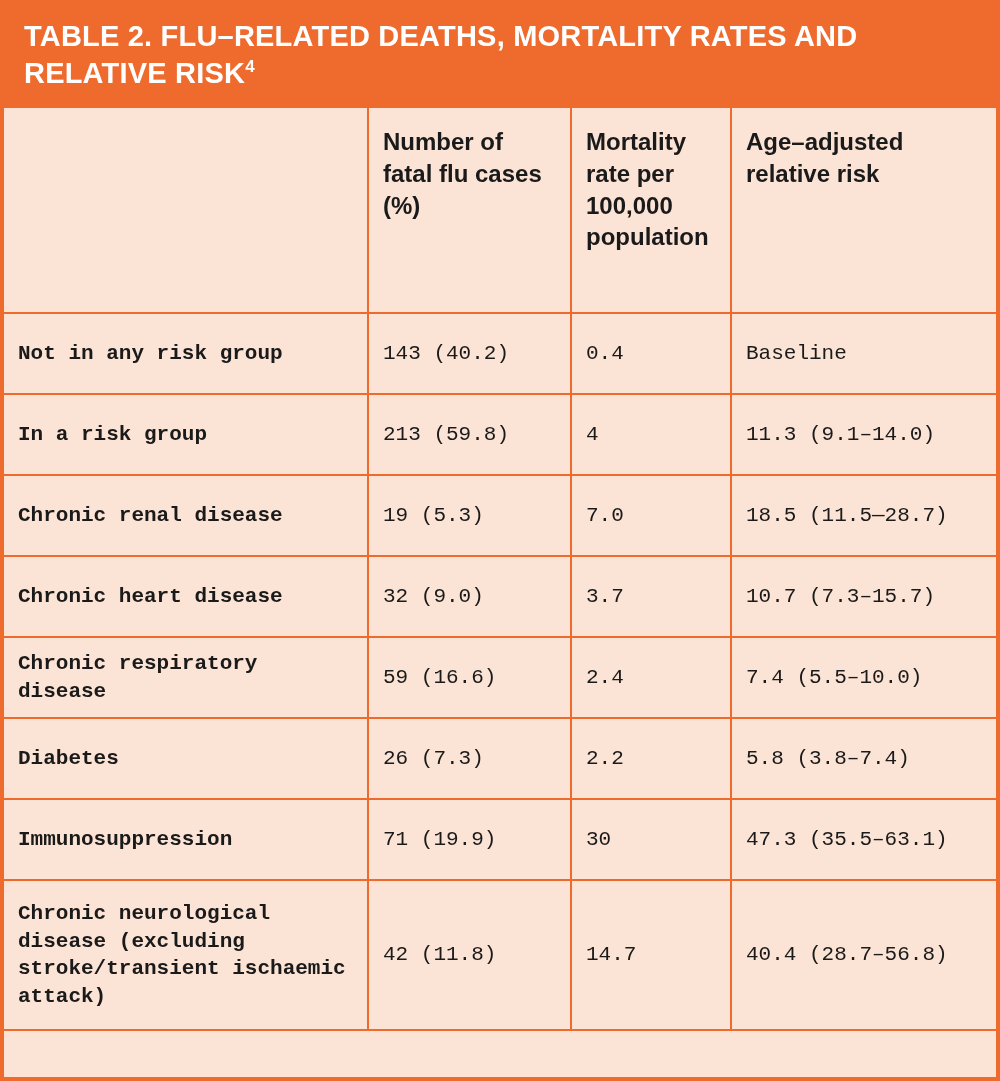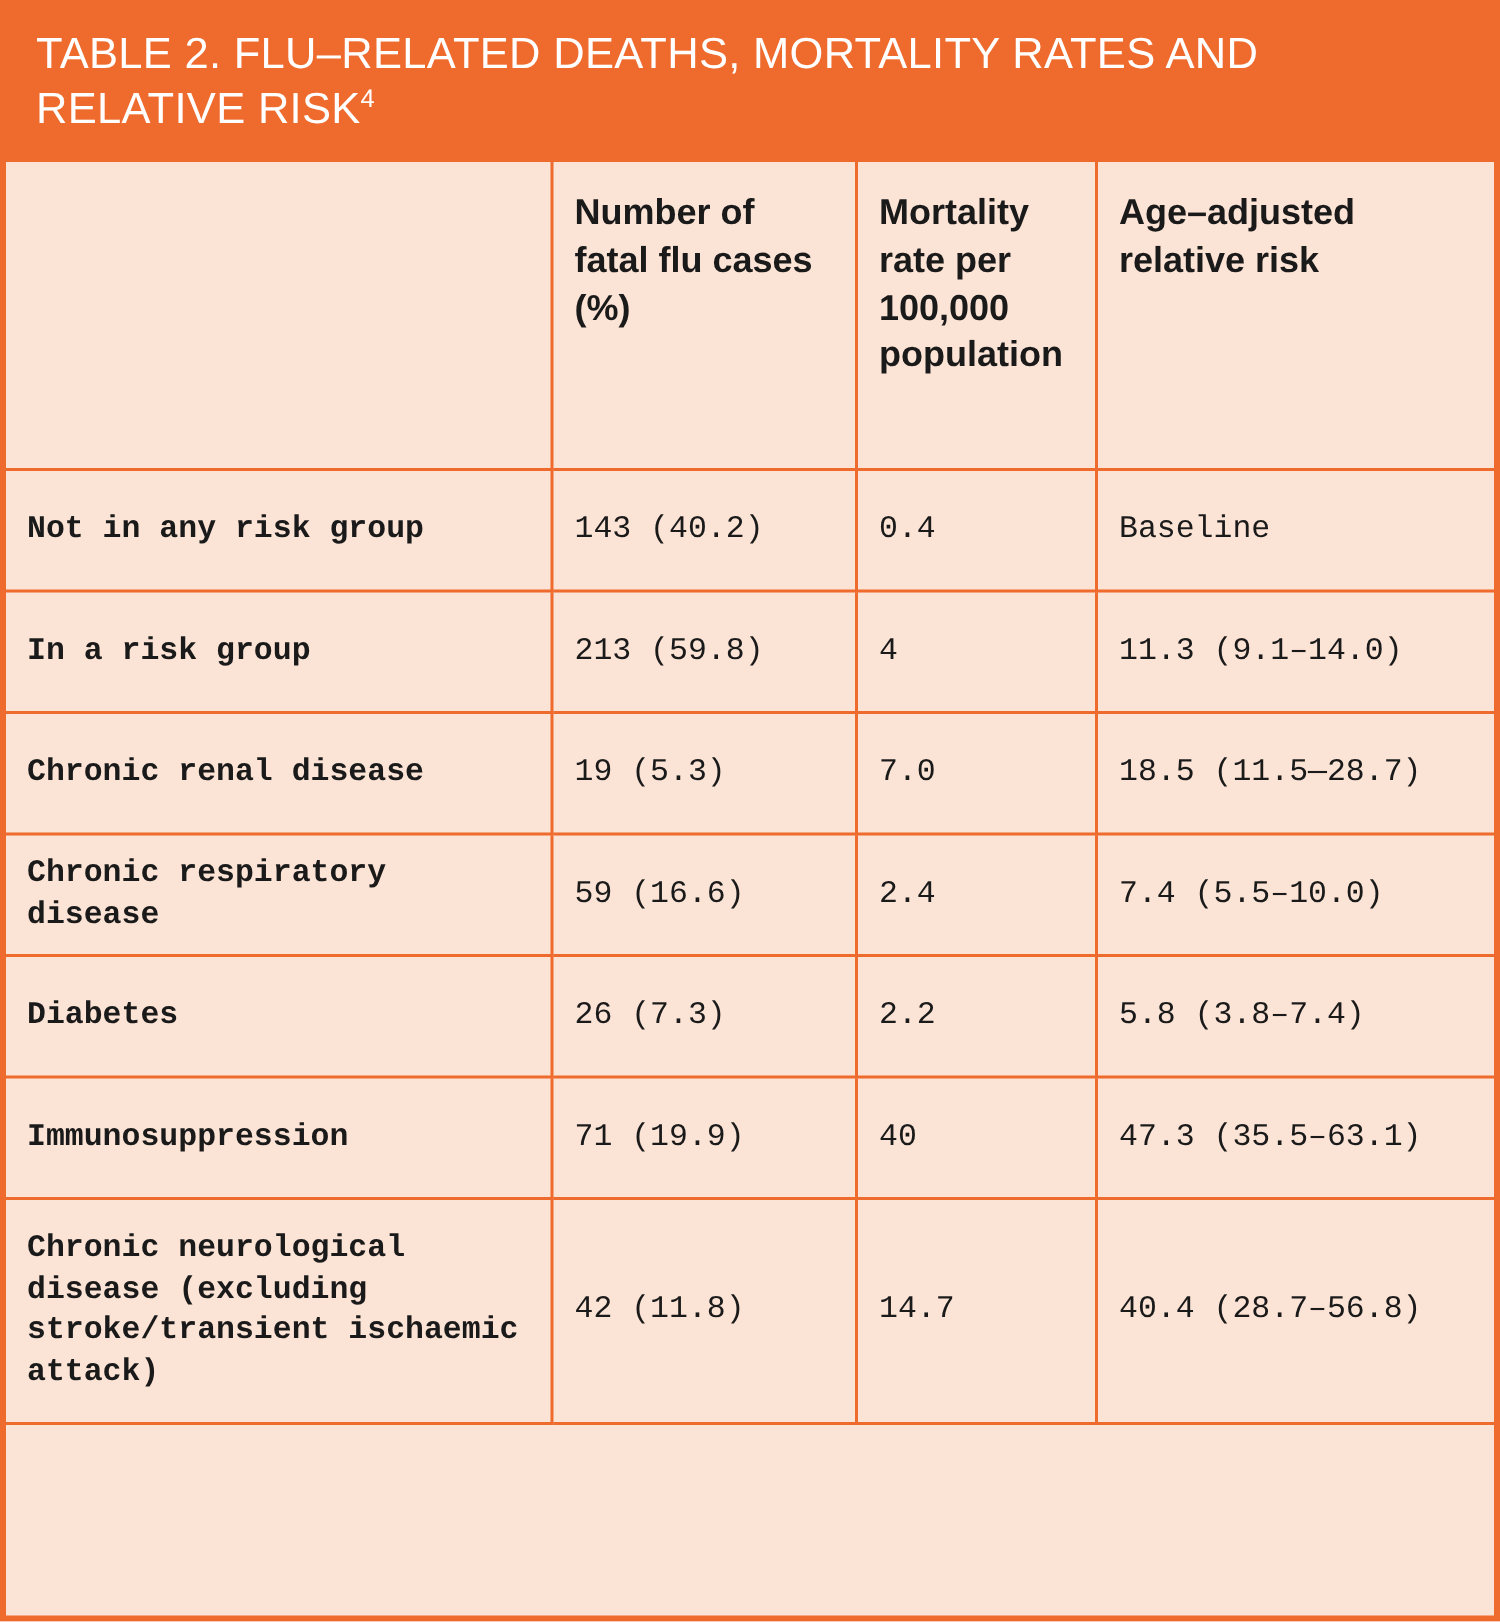--- a/index.html
+++ b/index.html
@@ -17,21 +17,21 @@
     box-sizing: border-box;
     width: 1000px;
     height: 1081px;
     border: 4px solid #ef6a2d;
     background: #fbe3d5;
   }
   .table-title {
     background: #ef6a2d;
     color: #ffffff;
     font-size: 29px;
-    font-weight: normal;
+    font-weight: bold;
     line-height: 1.28;
     letter-spacing: 0.2px;
     padding: 14px 20px 16px 20px;
     box-sizing: border-box;
   }
   .table-title sup {
     font-size: 17px;
     vertical-align: super;
     line-height: 0;
   }
@@ -110,35 +110,41 @@
         <td>4</td>
         <td>11.3 (9.1–14.0)</td>
       </tr>
       <tr class="normal">
         <td class="rowhead">Chronic renal disease</td>
         <td> 19 (5.3)</td>
         <td>7.0</td>
         <td>18.5 (11.5—28.7)</td>
       </tr>
       <tr class="normal">
+        <td class="rowhead">Chronic heart disease</td>
+        <td>32 (9.0)</td>
+        <td>3.7</td>
+        <td>10.7 (7.3–15.7)</td>
+      </tr>
+      <tr class="normal">
         <td class="rowhead">Chronic respiratory disease</td>
         <td>59 (16.6)</td>
         <td>2.4</td>
         <td>7.4 (5.5–10.0)</td>
       </tr>
       <tr class="normal">
         <td class="rowhead">Diabetes</td>
         <td>26 (7.3)</td>
         <td>2.2</td>
         <td>5.8 (3.8–7.4)</td>
       </tr>
       <tr class="normal">
         <td class="rowhead">Immunosuppression</td>
         <td>71 (19.9)</td>
-        <td>40</td>
+        <td>30</td>
         <td>47.3 (35.5–63.1)</td>
       </tr>
       <tr class="tall">
         <td class="rowhead">Chronic neurological disease (excluding stroke/transient ischaemic attack)</td>
         <td>42 (11.8)</td>
         <td>14.7</td>
         <td>40.4 (28.7–56.8)</td>
       </tr>
     </tbody>
   </table>

